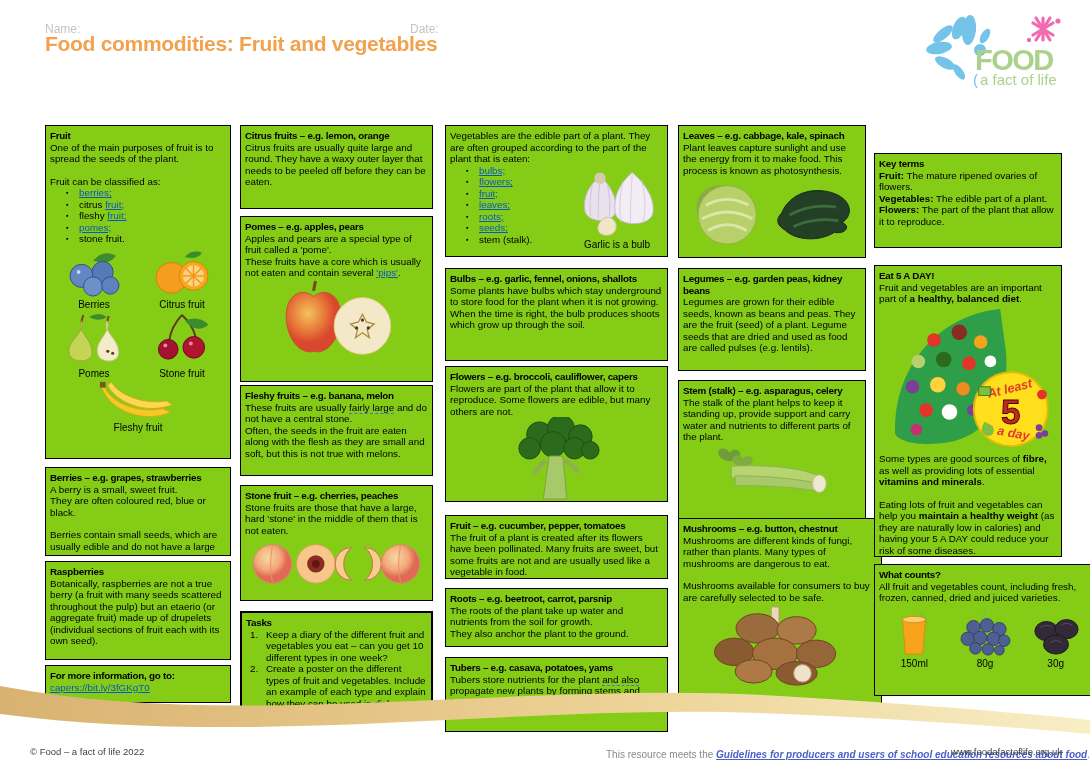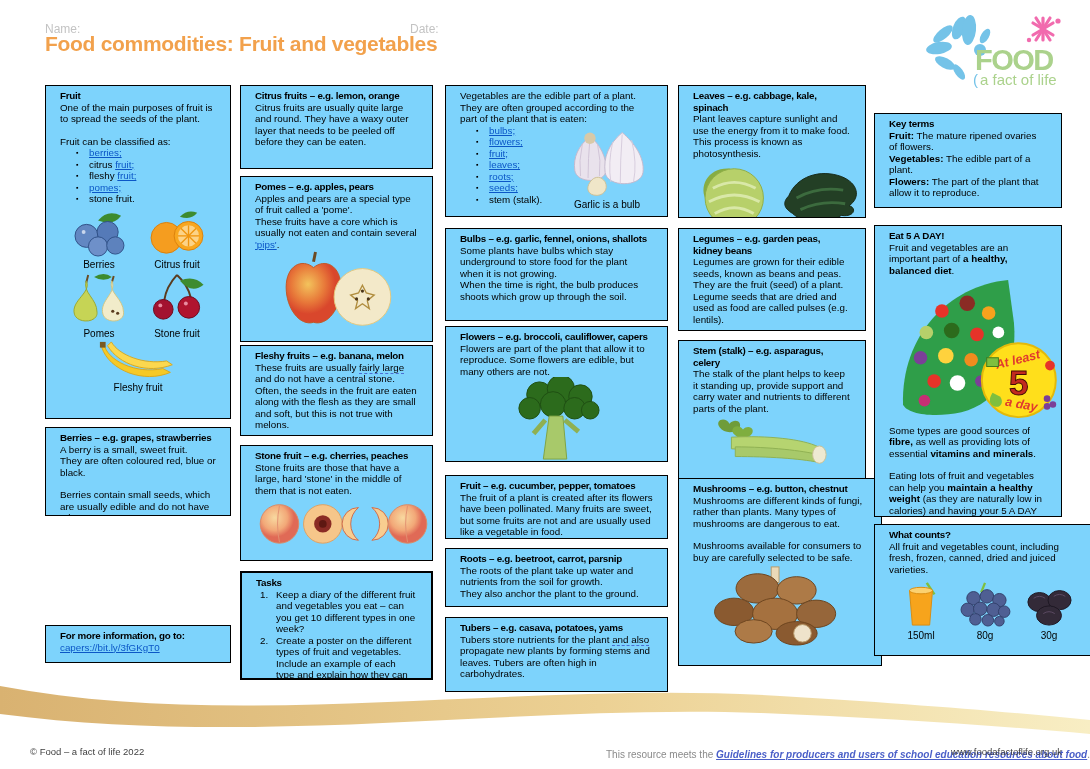--- a/index.html
+++ b/index.html
@@ -1,21 +1,21 @@
 <!DOCTYPE html>
 <html><head>
 <meta charset="utf-8">
 <style>
   html,body{margin:0;padding:0;background:#fff;}
   #page{position:relative;width:1090px;height:769px;background:#fff;overflow:hidden;
         font-family:"Liberation Sans",sans-serif;color:#000;}
   .lbl{position:absolute;font-size:12px;color:#c3c3c3;}
   #title{position:absolute;left:45px;top:32px;font-size:21px;font-weight:bold;color:#f2a14c;letter-spacing:-0.3px;}
-  .box{position:absolute;border:1.6px solid #000;background:#7dd3fc;box-sizing:border-box;
-       padding:4px 14px;font-size:9.8px;line-height:11.5px;overflow:hidden;}
+  .box{position:absolute;border:1.6px solid #000;background:#84cc16;box-sizing:border-box;
+       padding:4px 4px;font-size:9.8px;line-height:11.5px;overflow:hidden;margin-top:40px;}
   .bt{font-weight:bold;letter-spacing:-0.25px;}
   .gap{height:11px;}
   .lk{color:#0b57c7;text-decoration:underline;cursor:pointer;}
   .mark{border-bottom:1px dashed #4a6fd4;}
   ul.blt{list-style:none;margin:0;padding:0 0 0 16px;}
   ul.blt li{position:relative;padding-left:13px;}
   ul.blt li::before{content:"▪";position:absolute;left:0;top:0;font-size:7px;}
   ol.tasks{list-style:none;margin:0;padding:0;counter-reset:t;}
   ol.tasks li{position:relative;padding-left:20px;counter-increment:t;}
   ol.tasks li::before{content:counter(t) ".";position:absolute;left:4px;}
@@ -144,20 +144,24 @@
   </div>
 
   <div class="box" style="left:45px;top:427px;width:186px;height:89px">
     <div class="bt">Berries – e.g. grapes, strawberries</div>
     <div>A berry is a small, sweet fruit.</div>
     <div>They are often coloured red, blue or black.</div>
     <div class="gap"></div>
     <div>Berries contain small seeds, which are usually edible and do not have a large stone.</div>
   </div>
 
+  <div class="box" style="left:45px;top:521px;width:186px;height:99px">
+    <div class="bt">Raspberries</div>
+    <div>Botanically, raspberries are not a true berry (a fruit with many seeds scattered throughout the pulp) but an etaerio (or aggregate fruit) made up of drupelets (individual sections of fruit each with its own seed).</div>
+  </div>
 
   <div class="box" style="left:45px;top:625px;width:186px;height:38px">
     <div class="bt">For more information, go to:</div>
     <span class="lk">capers://bit.ly/3fGKgT0</span>
   </div>
 
   <div class="box" style="left:240px;top:85px;width:193px;height:84px">
     <div class="bt">Citrus fruits – e.g. lemon, orange</div>
     <div>Citrus fruits are usually quite large and round. They have a waxy outer layer that needs to be peeled off before they can be eaten.</div>
   </div>

